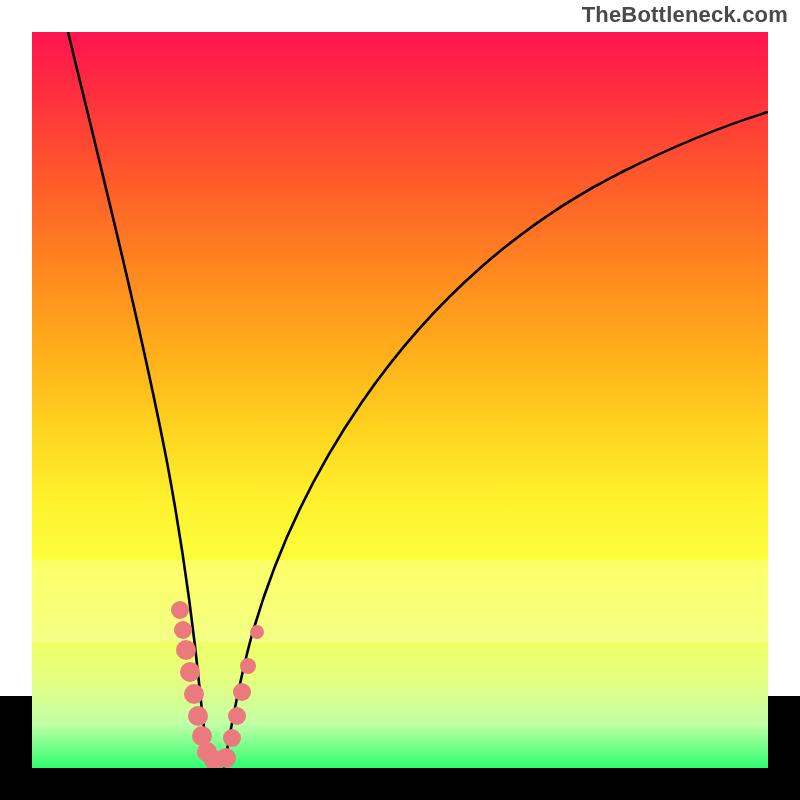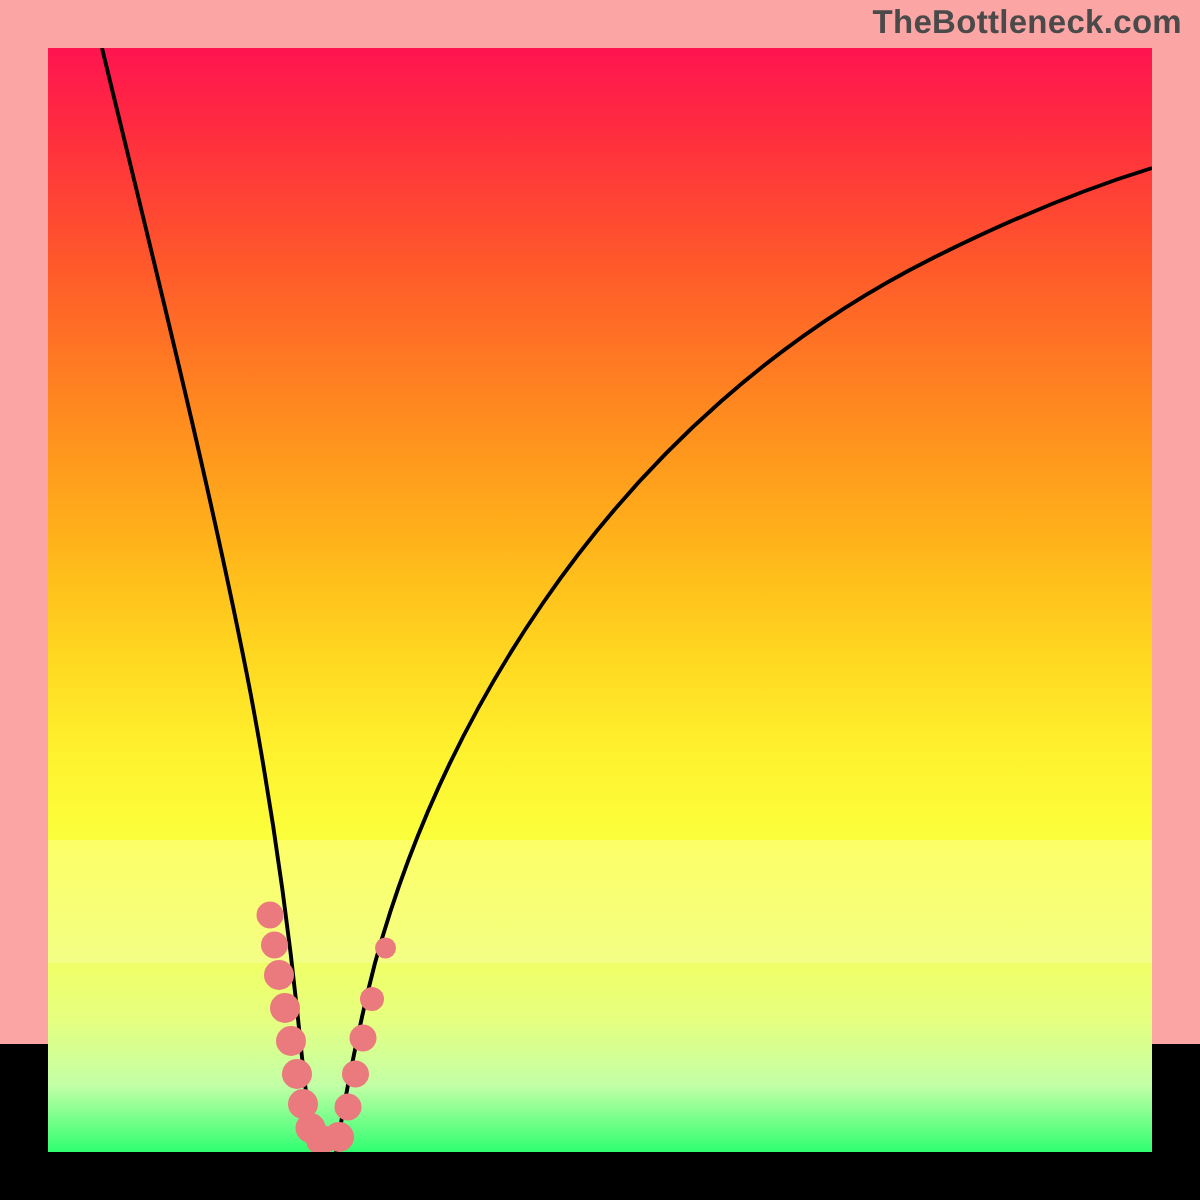--- a/index.html
+++ b/index.html
@@ -9,21 +9,21 @@
     height: 800px;
     overflow: hidden;
     background: #000;
   }
   .frame {
     position: absolute;
     top: 0;
     left: 0;
     width: 800px;
     height: 696px;
-    background: #fca5a5;
+    background: #ffffff;
   }
   .plot-area {
     position: absolute;
     top: 32px;
     left: 32px;
     width: 736px;
     height: 736px;
     overflow: hidden;
   }
   .gradient {

